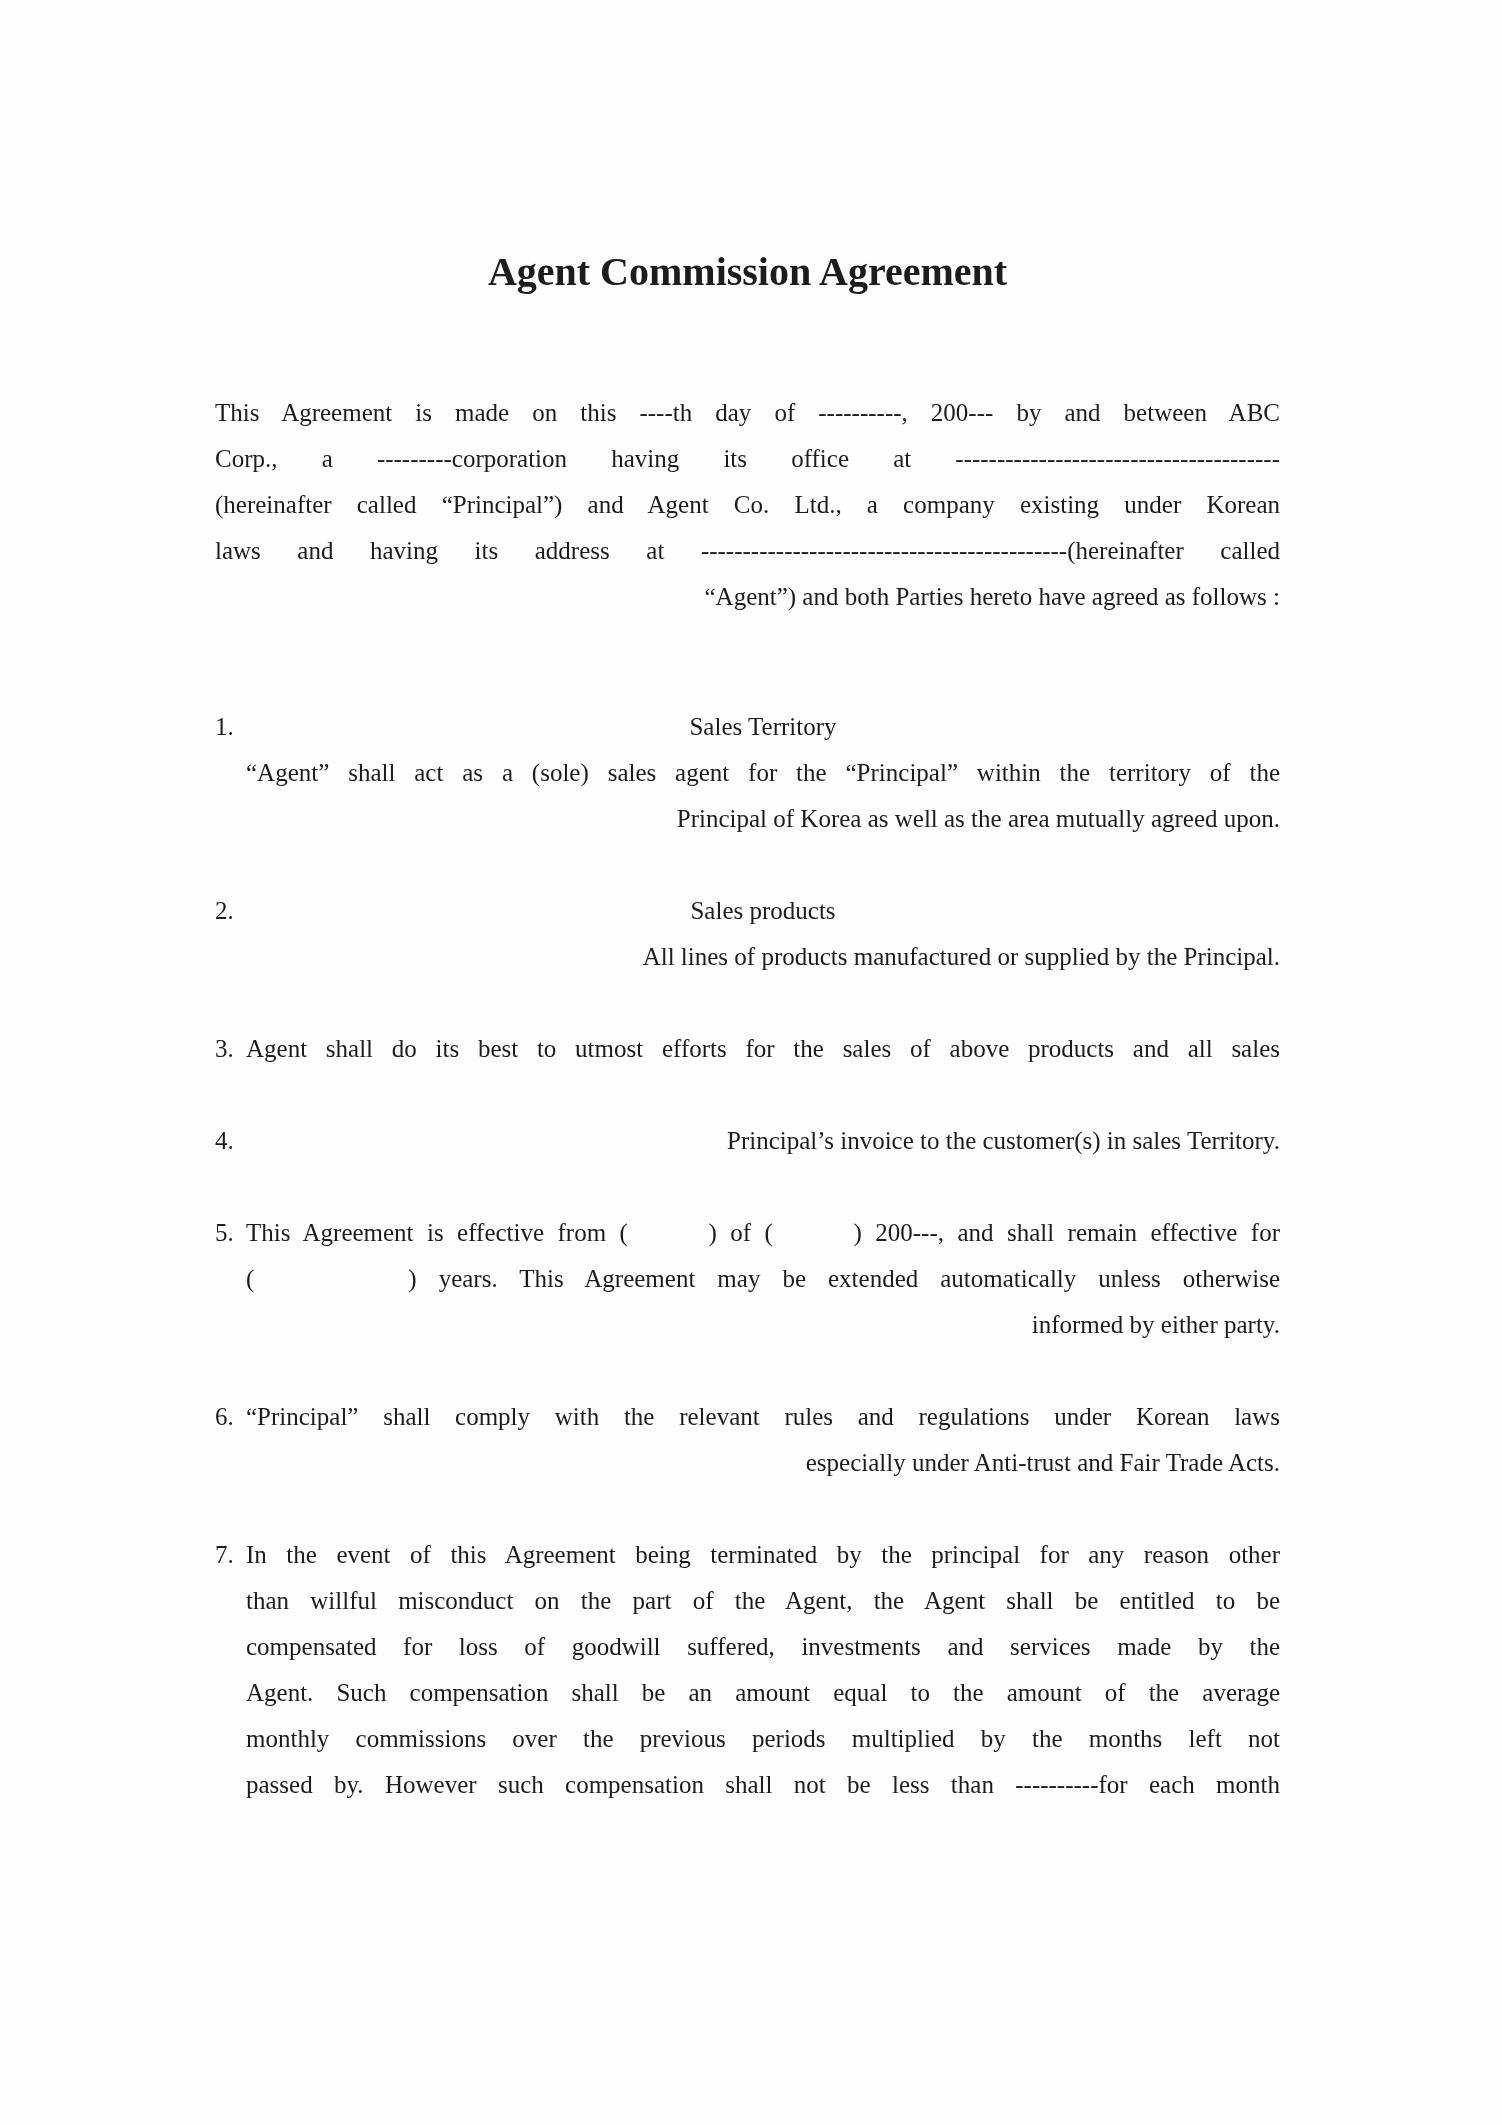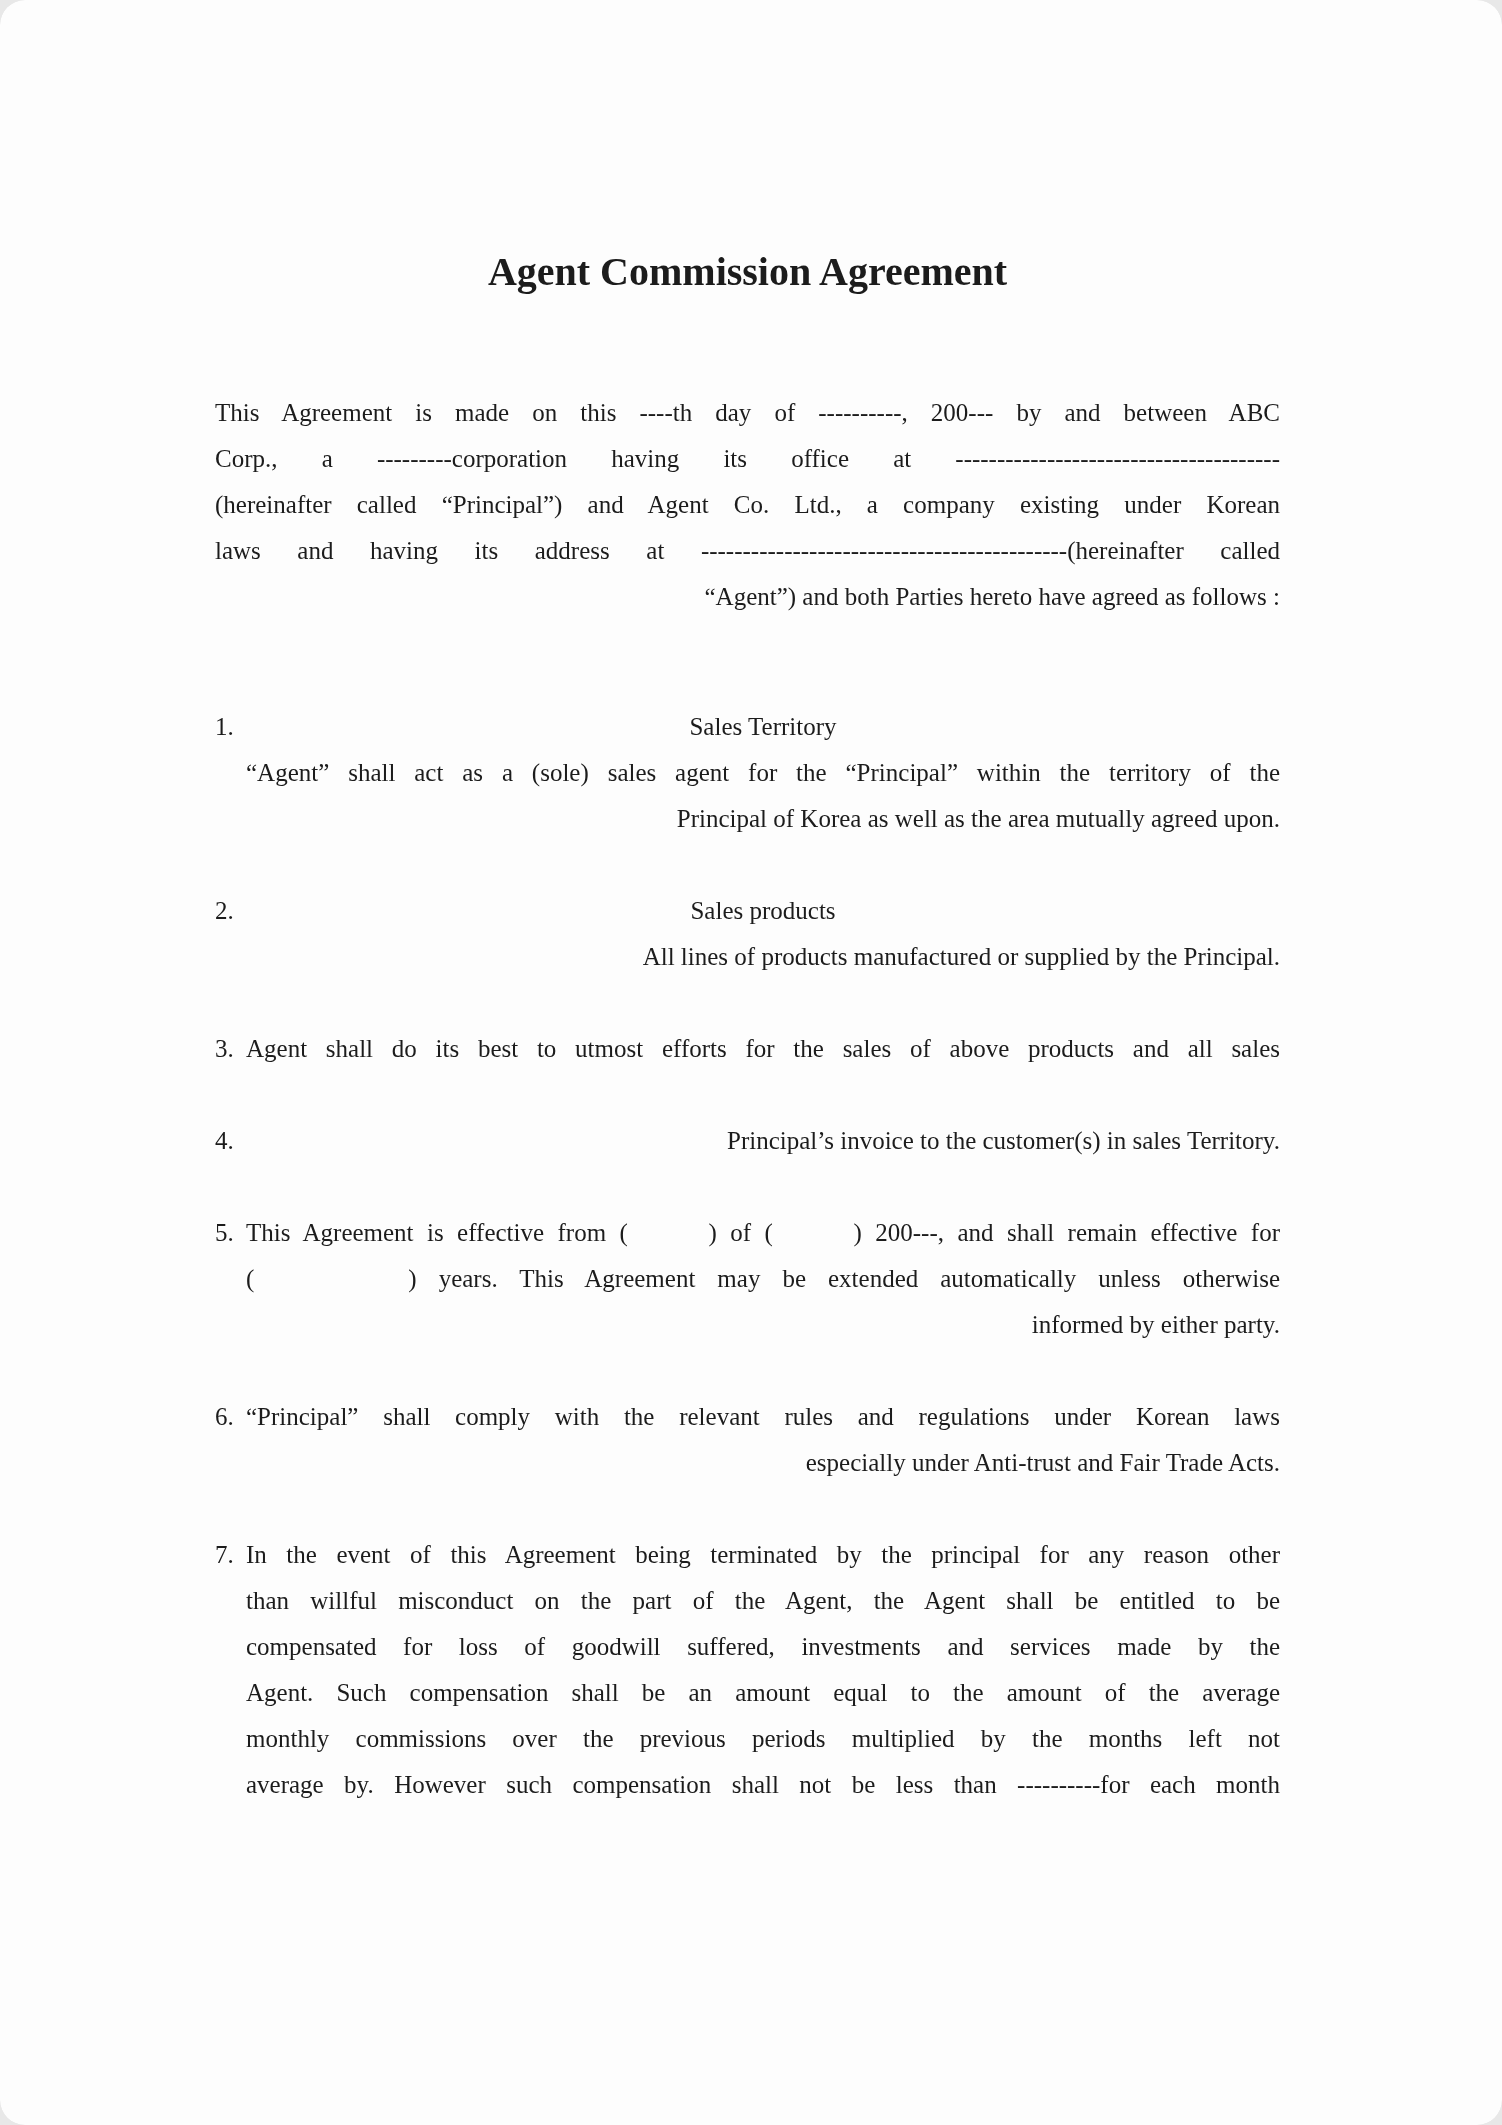--- a/index.html
+++ b/index.html
@@ -1,15 +1,15 @@
 <!DOCTYPE html>
 <html><head>
 <meta charset="utf-8">
 <style>
-  * { margin: 0; padding: 0; box-sizing: border-box; border-radius: 25px; }
+  * { margin: 0; padding: 0; box-sizing: border-box; }
   html, body { background: #e8e8e8; }
   .page {
     position: relative;
     width: 1502px;
     height: 2125px;
     margin: 0 auto;
     background: #fdfdfd;
     color: #1c1c1c;
     font-family: "Liberation Serif", "DejaVu Serif", serif;
     padding: 248px 222px 0 215px;
@@ -92,17 +92,17 @@
       <div class="line">especially under Anti-trust and Fair Trade Acts.</div>
     </div>
 
     <div class="clause">
       <span class="num">7.</span>
       <div class="line jl">In the event of this Agreement being terminated by the principal for any reason other</div>
       <div class="line jl">than willful misconduct on the part of the Agent, the Agent shall be entitled to be</div>
       <div class="line jl">compensated for loss of goodwill suffered, investments and services made by the</div>
       <div class="line jl">Agent. Such compensation shall be an amount equal to the amount of the average</div>
       <div class="line jl">monthly commissions over the previous periods multiplied by the months left not</div>
-      <div class="line jl">average by. However such compensation shall not be less than ----------for each month</div>
+      <div class="line jl">passed by. However such compensation shall not be less than ----------for each month</div>
     </div>
 
   </div>
 </div>
 
 </body></html>

